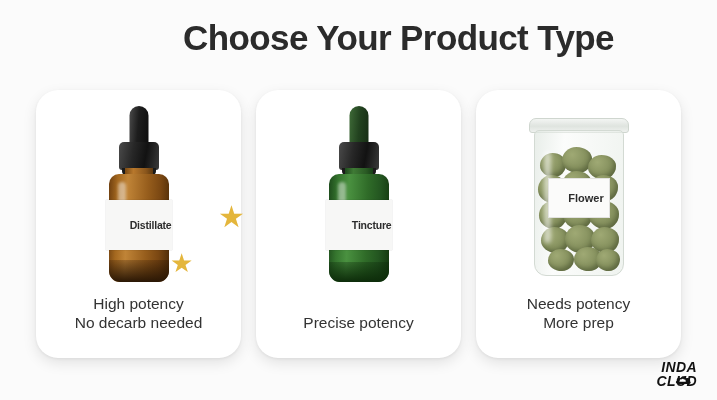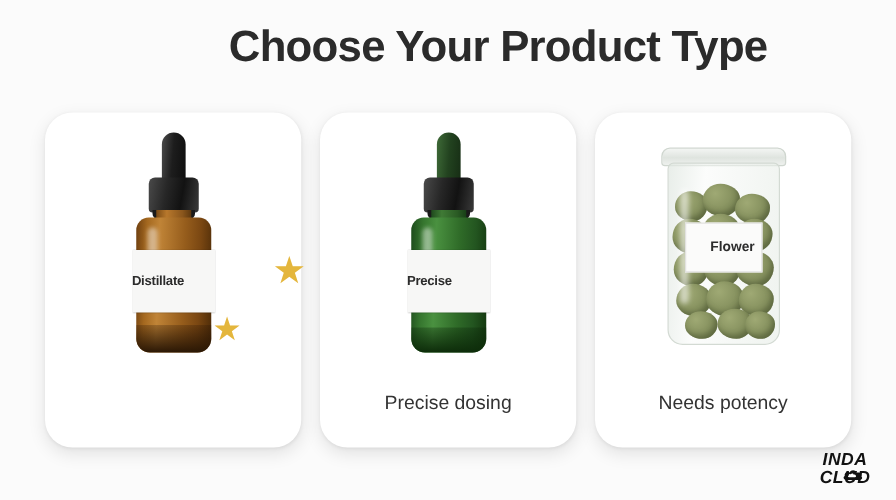--- a/index.html
+++ b/index.html
@@ -149,21 +149,21 @@
     position: absolute;
     left: 50%;
     transform: translateX(-50%);
     top: 94px;
     width: 66px;
     height: 50px;
     background: #f7f7f6;
     box-shadow: 0 0 1px rgba(0,0,0,0.25);
     display: flex;
     align-items: center;
-    justify-content: flex-start;
+    justify-content: flex-end;
   }
   .label span {
     font-size: 10.5px;
     font-weight: bold;
     color: #2c2c2c;
     letter-spacing: -0.2px;
     font-family: "Liberation Sans", sans-serif;
   }
 
   
@@ -274,25 +274,25 @@
     line-height: 1;
     z-index: 40;
     user-select: none;
   }
   .star-a { left: 218px; top: 202px; font-size: 30px; }
   .star-b { left: 170px; top: 250px; font-size: 26px; }
 
   
   .logo {
     position: absolute;
-    right: 4px;
+    right: 20px;
     bottom: 6px;
     width: 74px;
     height: 34px;
-    text-align: center;
+    text-align: right;
   }
   .logo-line {
     font-family: "Liberation Sans", sans-serif;
     font-weight: bold;
     font-style: italic;
     color: #121212;
     letter-spacing: 0.4px;
     line-height: 14px;
   }
   .logo-top { font-size: 14px; }
@@ -326,38 +326,42 @@
           <div class="collar"></div>
           <div class="neck"></div>
           <div class="body">
             <div class="shine"></div>
           </div>
           <div class="label">
             <span>Distillate</span>
           </div>
         </div>
       </div>
+      <div class="caption">
+        <span>High potency</span>
+        <span class="l2">No decarb needed</span>
+      </div>
     </div>
 
     <div class="card">
       <div class="art">
         <div class="bottle green">
           <div class="bulb"></div>
           <div class="collar"></div>
           <div class="neck"></div>
           <div class="body">
             <div class="shine"></div>
           </div>
           <div class="label">
-            <span>Precise</span>
+            <span>Tincture</span>
           </div>
         </div>
       </div>
       <div class="caption">
-        <span>Precise dosing</span>
+        <span>Precise potency</span>
       </div>
     </div>
 
     <div class="card">
       <div class="art">
         <div class="jar">
           <div class="jar-rim"></div>
           <div class="jar-glass">
             <div class="buds">
               <div class="bud" style="left:2px;  top:6px;  width:26px; height:24px;"></div>
@@ -378,20 +382,21 @@
             </div>
             <div class="jar-shine"></div>
           </div>
           <div class="jar-label">
             <span>Flower</span>
           </div>
         </div>
       </div>
       <div class="caption">
         <span>Needs potency</span>
+        <span class="l2">More prep</span>
       </div>
     </div>
 
   </div>
 
   <div class="star star-a">★</div>
   <div class="star star-b">★</div>
 
   <div class="logo">
     <div class="logo-line logo-top">INDA</div>

